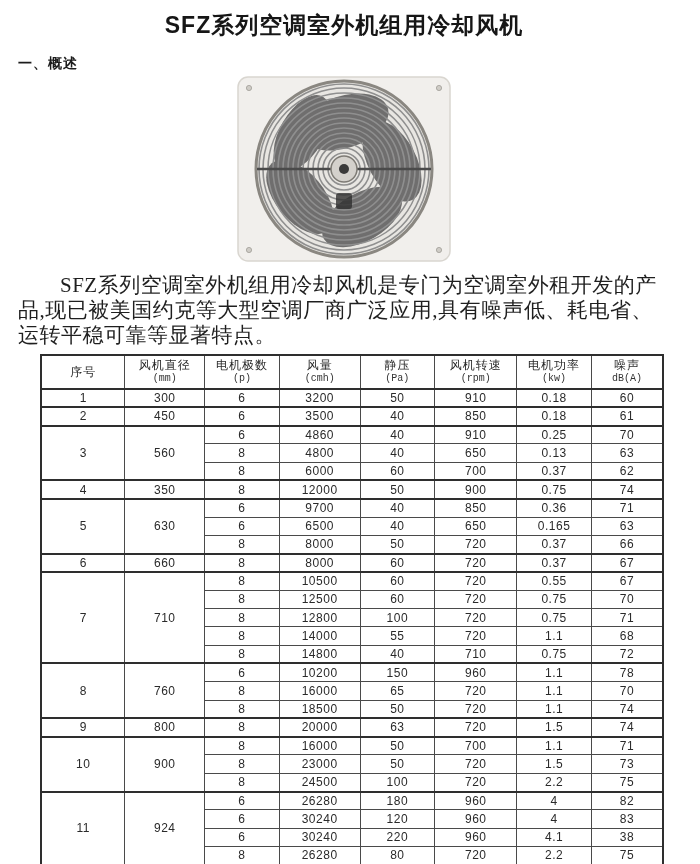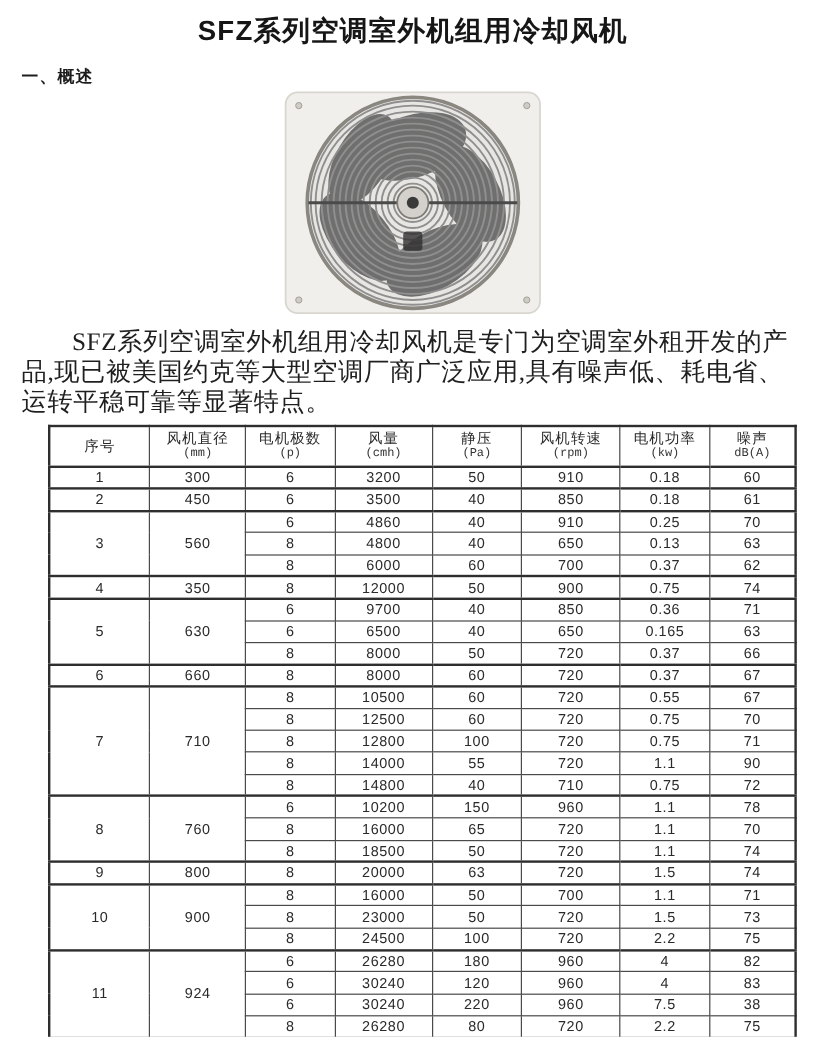--- a/index.html
+++ b/index.html
@@ -296,21 +296,21 @@
           <td class="num">720</td>
           <td class="num">0.75</td>
           <td class="num">71</td>
         </tr>
         <tr>
           <td class="num">8</td>
           <td class="num">14000</td>
           <td class="num">55</td>
           <td class="num">720</td>
           <td class="num">1.1</td>
-          <td class="num">90</td>
+          <td class="num">68</td>
         </tr>
         <tr>
           <td class="num">8</td>
           <td class="num">14800</td>
           <td class="num">40</td>
           <td class="num">710</td>
           <td class="num">0.75</td>
           <td class="num">72</td>
         </tr>
         <tr class="group-start">
@@ -391,21 +391,21 @@
           <td class="num">120</td>
           <td class="num">960</td>
           <td class="num">4</td>
           <td class="num">83</td>
         </tr>
         <tr>
           <td class="num">6</td>
           <td class="num">30240</td>
           <td class="num">220</td>
           <td class="num">960</td>
-          <td class="num">7.5</td>
+          <td class="num">4.1</td>
           <td class="num">38</td>
         </tr>
         <tr>
           <td class="num">8</td>
           <td class="num">26280</td>
           <td class="num">80</td>
           <td class="num">720</td>
           <td class="num">2.2</td>
           <td class="num">75</td>
         </tr>

